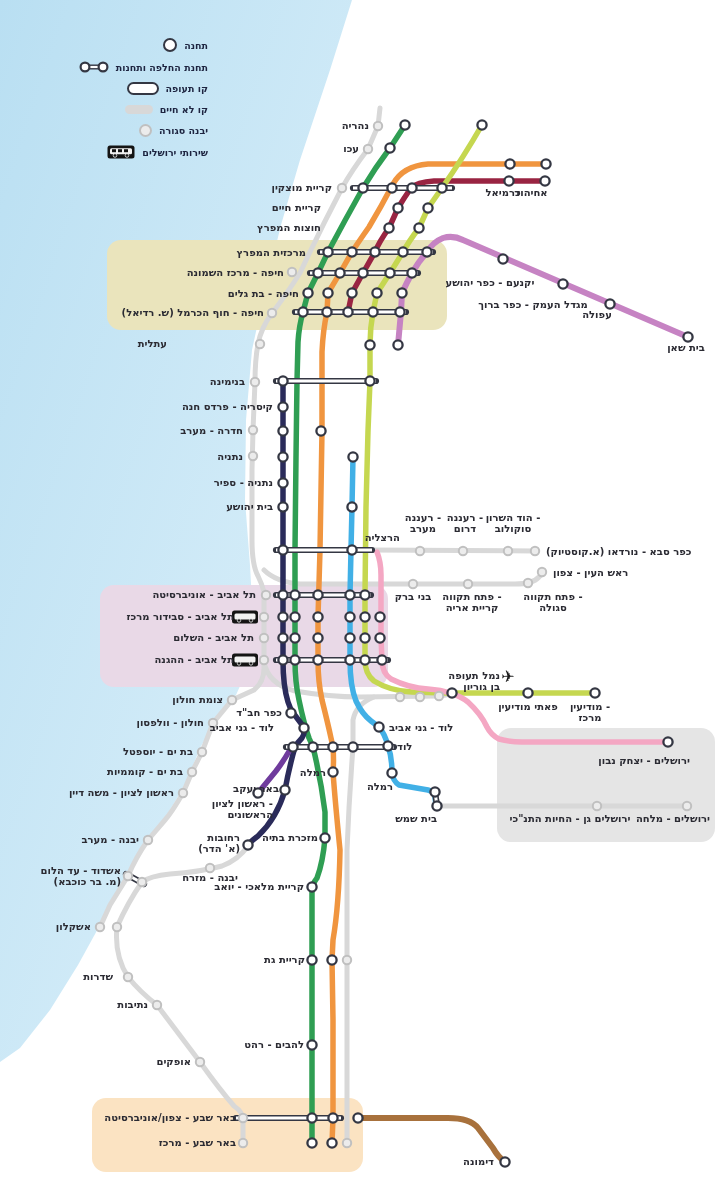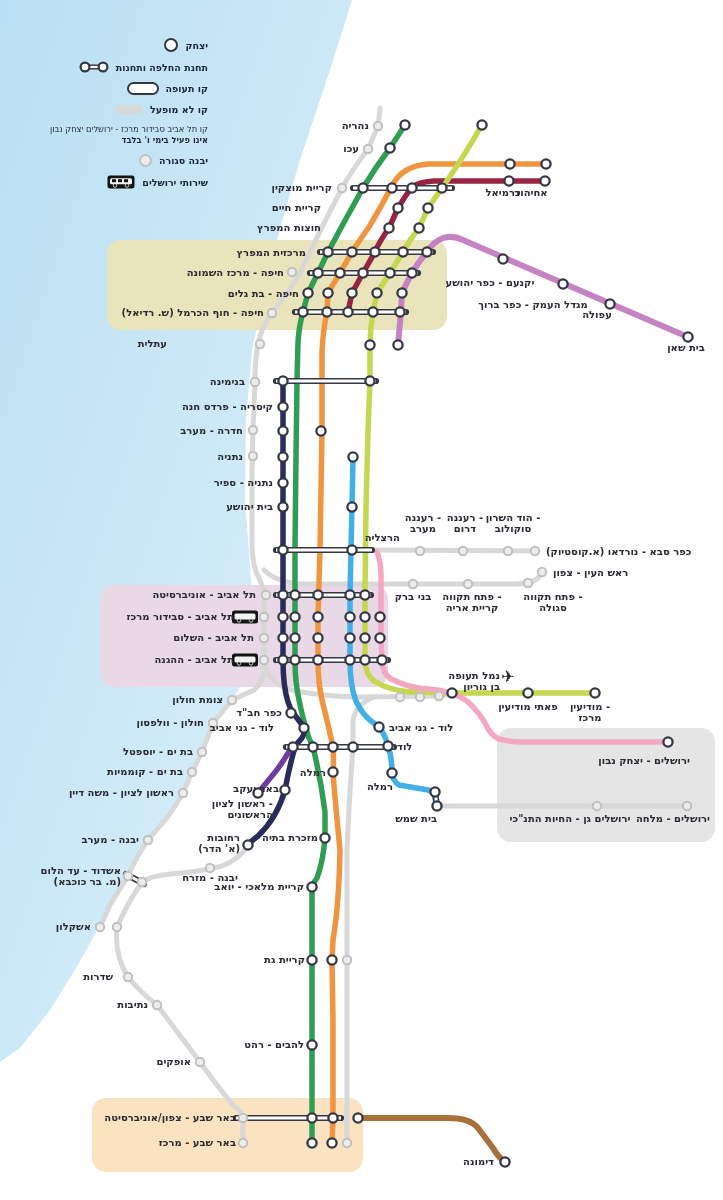--- a/index.html
+++ b/index.html
@@ -308,21 +308,21 @@
       <text x="570" y="822" text-anchor="middle" class="stn"><tspan x="570">ירושלים גן - החיות התנ"כי</tspan></text>
       <text x="673" y="822" text-anchor="middle" class="stn"><tspan x="673">ירושלים - מלחה</tspan></text>
       <text x="236" y="1121" text-anchor="end" class="stn"><tspan x="236">באר שבע - צפון/אוניברסיטה</tspan></text>
       <text x="236" y="1146" text-anchor="end" class="stn"><tspan x="236">באר שבע - מרכז</tspan></text>
       <text x="494" y="1165" text-anchor="end" class="stn"><tspan x="494">דימונה</tspan></text>
     </svg>
 
   <div class="legend">
     <div class="lg-rows">
       <div class="lg-row">
-        <span class="lg-label">יצחק</span>
+        <span class="lg-label">תחנה</span>
         <span class="sym">
             <span class="sym-circle"></span>
           </span>
       </div>
       <div class="lg-row">
         <span class="lg-label">תחנת החלפה ותחנות</span>
         <span class="sym">
           <svg width="30" height="14" viewBox="0 0 30 14">
             <line x1="6" y1="7" x2="24" y2="7" stroke="#343743" stroke-width="5"></line>
             <line x1="6" y1="7" x2="24" y2="7" stroke="#fff" stroke-width="2.2"></line>
@@ -331,28 +331,24 @@
           </svg>
         </span>
       </div>
       <div class="lg-row">
         <span class="lg-label">קו תעופה</span>
         <span class="sym">
             <span class="sym-night"></span>
           </span>
       </div>
       <div class="lg-row">
-        <span class="lg-label">קו לא מופעל</span>
+        <span class="lg-label">קו לא חיים</span>
         <span class="sym">
             <span class="sym-inactive"></span>
           </span>
-      </div>
-      <div class="lg-note">
-        <div>קו תל אביב סבידור מרכז - ירושלים יצחק נבון</div>
-        <div class="b">אינו פעיל בימי ו' בלבד</div>
       </div>
       <div class="lg-row">
         <span class="lg-label">יבנה סגורה</span>
         <span class="sym">
             <span class="sym-closed"></span>
           </span>
       </div>
       <div class="lg-row">
         <span class="lg-label">שירותי ירושלים</span>
         <span class="sym">

